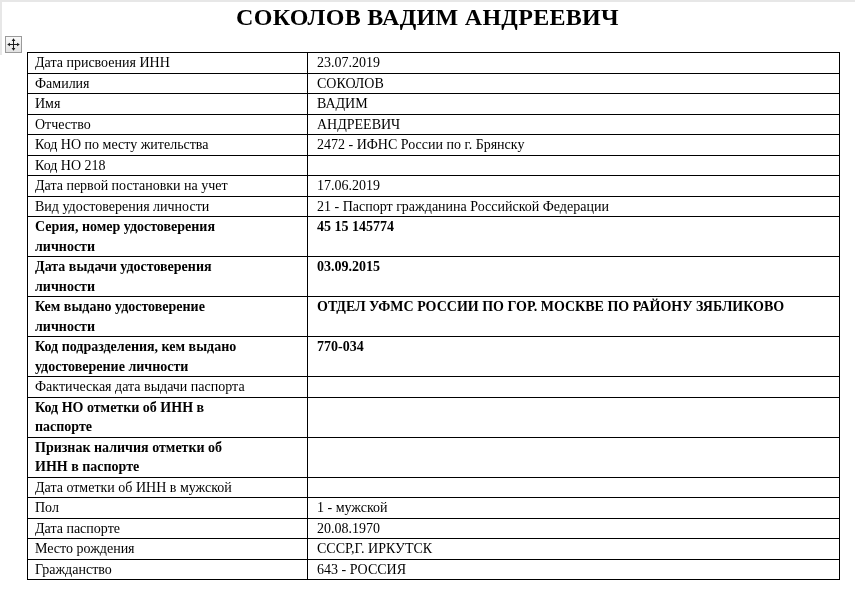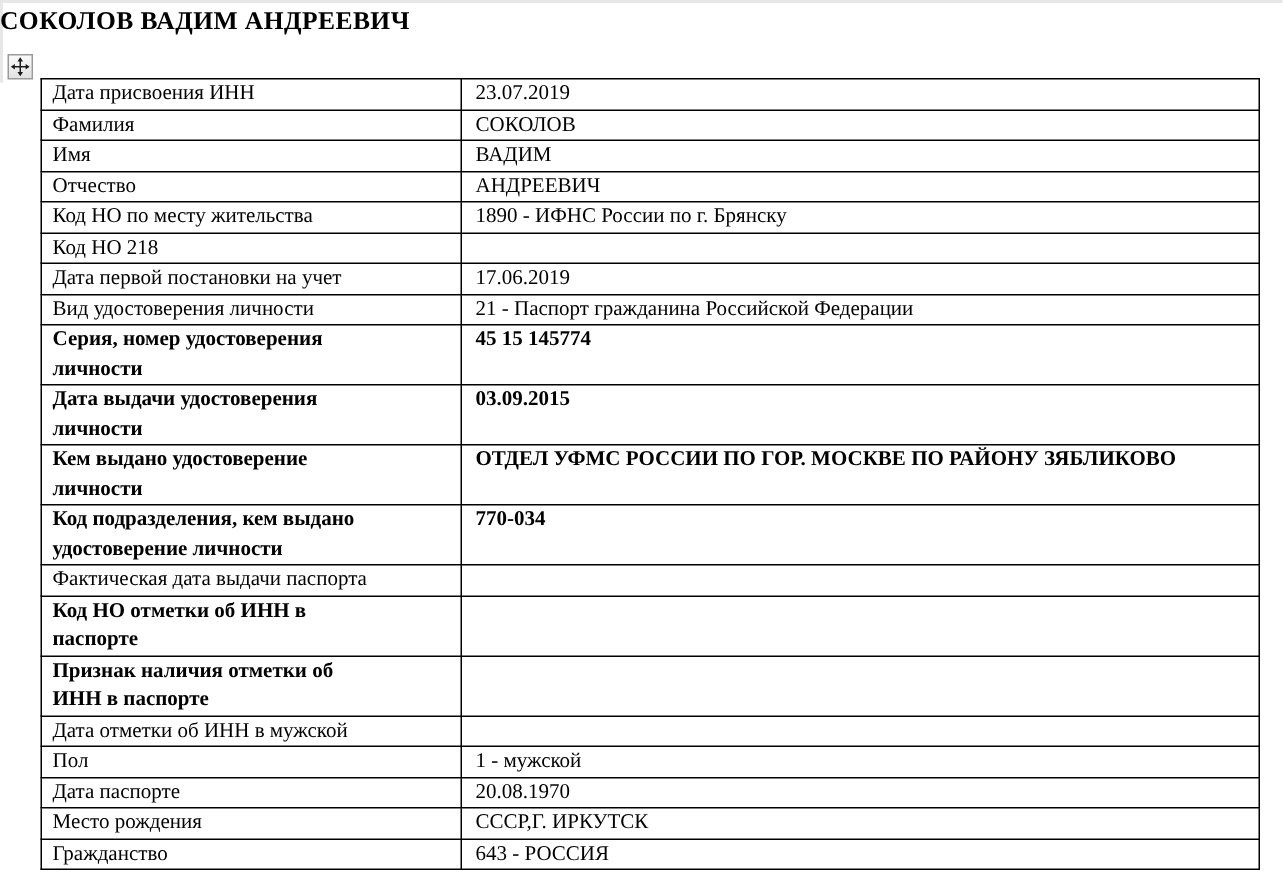--- a/index.html
+++ b/index.html
@@ -6,21 +6,21 @@
   body{
     width:855px;height:595px;overflow:hidden;position:relative;
     background:#ffffff;color:#000;
     font-family:"Liberation Serif","DejaVu Serif",serif;
   }
   .page-edge-top{position:absolute;top:0;left:0;width:855px;height:2px;background:#e7e7e7;}
   .page-edge-left{position:absolute;top:0;left:0;width:2px;height:55px;background:#e7e7e7;}
 
   .doc-title{
     position:absolute;top:4px;left:0;width:855px;margin:0;
-    font-size:17px;font-weight:bold;letter-spacing:.3px;
+    text-align:center;font-size:24px;font-weight:bold;letter-spacing:.3px;
   }
 
   .table-handle{
     position:absolute;left:5px;top:36px;width:17px;height:17px;box-sizing:border-box;
     border:1px solid #9a9a9a;background:linear-gradient(#fafafa,#e2e2e2);
     display:flex;align-items:center;justify-content:center;cursor:move;
   }
   .table-handle svg{display:block;}
 
   table.info-table{
@@ -81,21 +81,21 @@
   </tr>
       <tr>
     <td class="label"><span class="txt">Отчество</span></td>
     <td class="value">
           <span class="txt">АНДРЕЕВИЧ</span>
         </td>
   </tr>
       <tr>
     <td class="label"><span class="txt">Код НО по месту жительства</span></td>
     <td class="value">
-          <span class="txt">1890 - ИФНС России по г. Брянску</span>
+          <span class="txt">2472 - ИФНС России по г. Брянску</span>
         </td>
   </tr>
       <tr>
     <td class="label"><span class="txt">Код НО 218</span></td>
     <td class="value">
           <span class="txt"></span>
         </td>
   </tr>
       <tr>
     <td class="label"><span class="txt">Дата первой постановки на учет</span></td>

